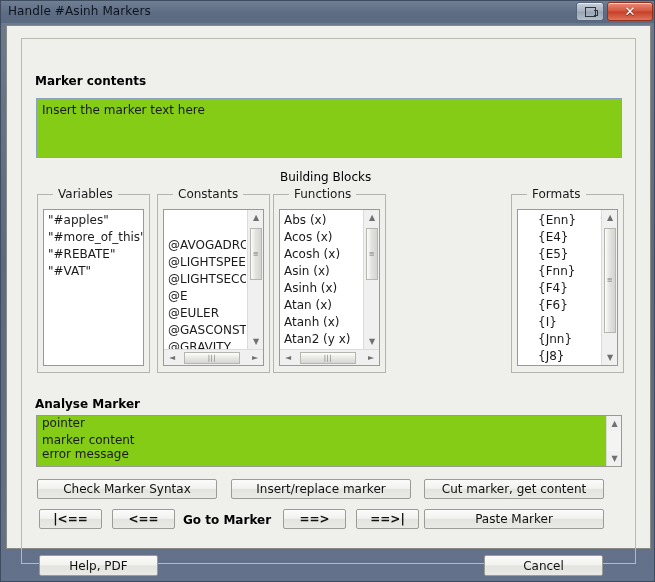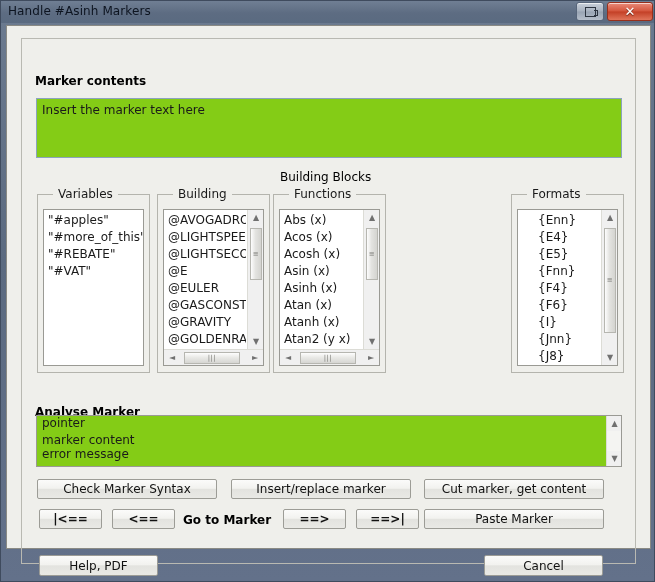--- a/index.html
+++ b/index.html
@@ -317,23 +317,23 @@
           <div class="lb-item">"#apples"</div>
           <div class="lb-item">"#more_of_this"</div>
           <div class="lb-item">"#REBATE"</div>
           <div class="lb-item">"#VAT"</div>
         </div>
       </div>
     </div>
 
     <div class="groupbox" style="left:150px; top:161px; width:113px; height:186px;">
       <div class="gb-frame"></div>
-      <div class="gb-title">Building</div>
+      <div class="gb-title">Constants</div>
       <div class="listbox" style="left:6px; top:22px; width:101px; height:157px;">
-        <div class="lb-items" style="right:17px;">
+        <div class="lb-items" style="right:17px;margin-top:25px;">
           <div class="lb-item">@AVOGADRO</div>
           <div class="lb-item">@LIGHTSPEED</div>
           <div class="lb-item">@LIGHTSECON</div>
           <div class="lb-item">@E</div>
           <div class="lb-item">@EULER</div>
           <div class="lb-item">@GASCONST</div>
           <div class="lb-item">@GRAVITY</div>
           <div class="lb-item">@GOLDENRATI</div>
         </div>
 
@@ -405,21 +405,21 @@
         <div class="vscroll">
           <div class="sb-btn up">▲</div>
           <div class="sb-thumb-v" style="top:18px; height:105px;">
             <span class="grip">≡</span>
           </div>
           <div class="sb-btn down">▼</div>
         </div>
       </div>
     </div>
 
-    <div class="section-label" style="left:28px; top:379px;text-align:center;">Analyse Marker</div>
+    <div class="section-label" style="left:28px; top:371px;text-align:center;">Analyse Marker</div>
 
     <div class="textarea plain" style="left:29px; top:389px; width:586px; height:52px;">
       <div class="line">pointer</div>
       <div class="line" style="margin-top:3px;">marker content</div>
       <div class="line">error message</div>
       <div class="vscroll" style="width:15px; background:#f4f4f2;">
         <div class="sb-btn up" style="width:15px;">▲</div>
         <div class="sb-btn down" style="width:15px;">▼</div>
       </div>
     </div>

